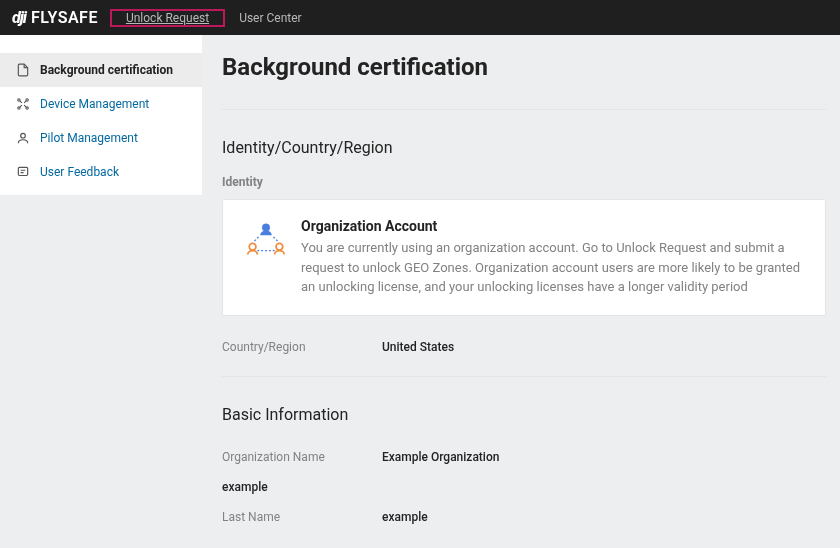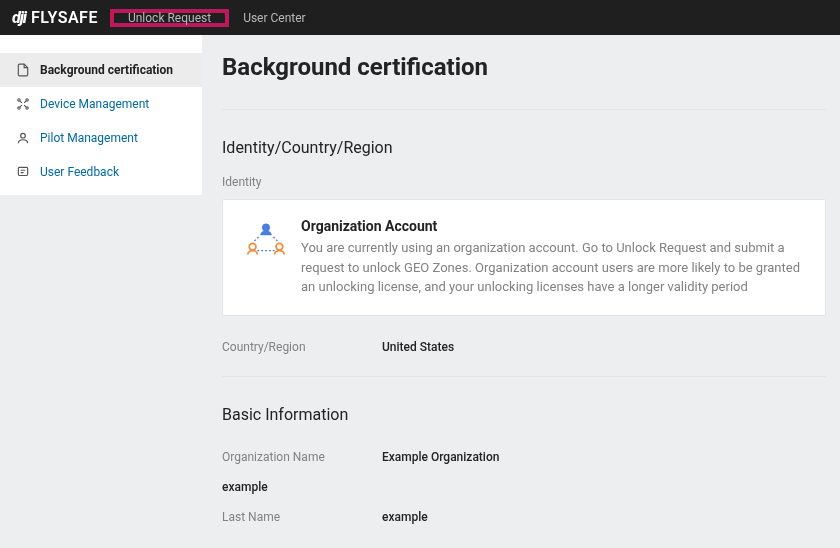--- a/index.html
+++ b/index.html
@@ -31,23 +31,24 @@
   .logo-em { font-style: italic; font-weight: 800; letter-spacing: -1px;}
   .nav-item {
     padding: 0 14px;
     height: 29px;
     display: flex;
     align-items: center;
     cursor: pointer;
     color: #b8b8b8;
   }
   .nav-item.highlighted {
-    border: 4px solid #be185d;
+    border: 2px solid #be185d;
     height: 18px;
     margin-top: 0;
+    text-decoration: underline;
   }
 
   .content {
     display: flex;
     gap: 14px;
     height: calc(100% - 35px);
   }
 
   .sidebar {
     width: 202px;
@@ -93,20 +94,21 @@
   .section-title {
     font-size: 16px;
     font-weight: 400;
     color: #232323;
     margin-bottom: 18px;
   }
   .label-muted {
     font-size: 12px;
     color: #828282;
     margin-bottom: 10px;
+    font-weight: bold;
   }
   .identity-box {
     border: 1px solid #e4e4e4;
     border-radius: 2px;
     padding: 18px 20px;
     display: flex;
     gap: 12px;
     background: #fff;
     margin-bottom: 16px;
   }

